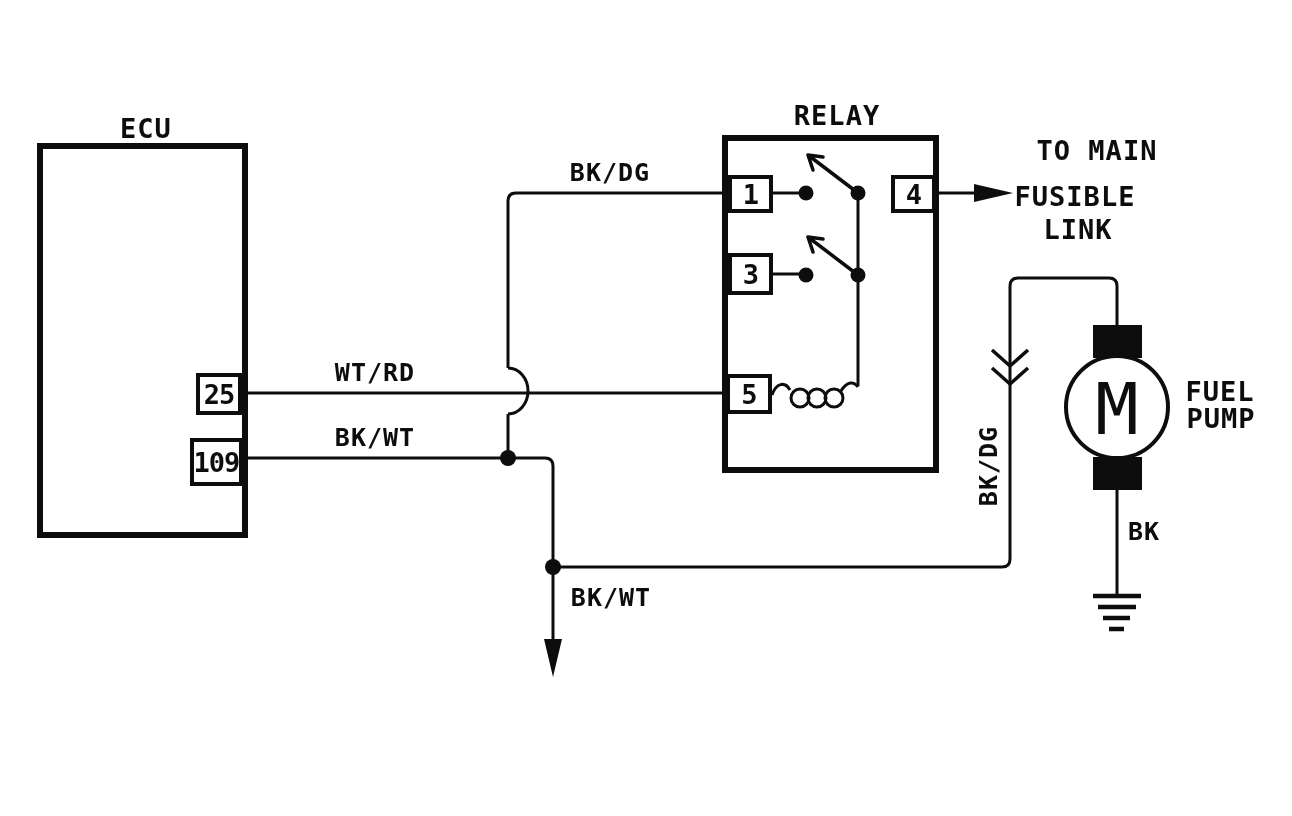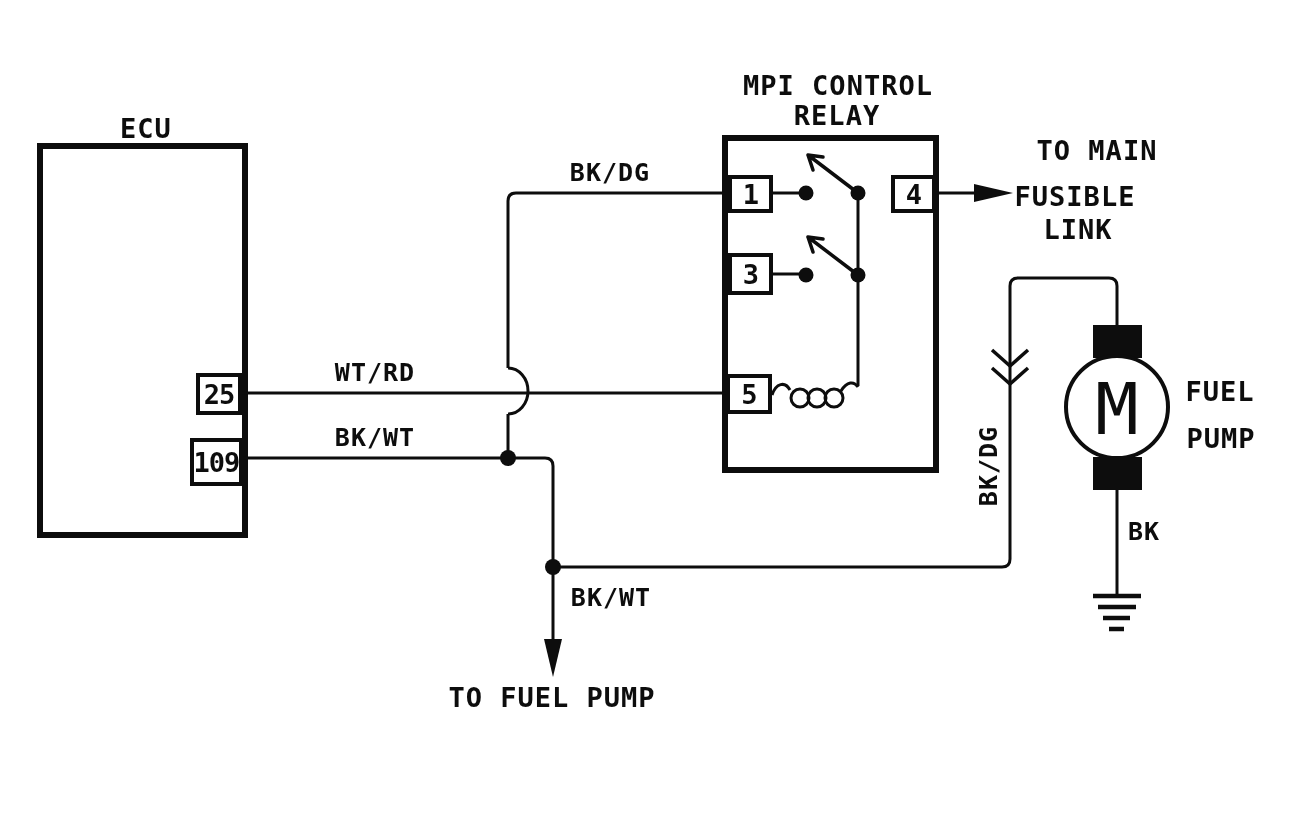--- a/index.html
+++ b/index.html
@@ -111,32 +111,30 @@
     <span>3</span>
   </div>
   <div class="pinbox" style="left:891px; top:175px; width:45px; height:38px;">
     <span>4</span>
   </div>
   <div class="pinbox" style="left:726px; top:374px; width:46px; height:40px;">
     <span>5</span>
   </div>
 
   <div class="label" style="left:146px; top:128px;">ECU</div>
-  <div class="label" style="left:838px; top:85px;">MPI CONTROL</div>
   <div class="label" style="left:837px; top:115px;">RELAY</div>
 
   <div class="label small" style="left:610px; top:172px;">BK/DG</div>
   <div class="label small" style="left:375px; top:372px;">WT/RD</div>
   <div class="label small" style="left:375px; top:437px;">BK/WT</div>
   <div class="label small" style="left:611px; top:597px;">BK/WT</div>
   <div class="label small rot" style="left:988px; top:466px;">BK/DG</div>
   <div class="label small" style="left:1144px; top:531px;">BK</div>
 
   <div class="label" style="left:1077px; top:150px;margin-left:20px;">TO MAIN</div>
   <div class="label" style="left:1075px; top:196px;">FUSIBLE</div>
   <div class="label" style="left:1078px; top:229px;">LINK</div>
-  <div class="label" style="left:552px; top:697px;">TO FUEL PUMP</div>
 
   <div class="label" style="left:1220px; top:391px;">FUEL</div>
-  <div class="label" style="left:1221px; top:438px;">PUMP</div>
+  <div class="label" style="left:1221px; top:418px;">PUMP</div>
   <div class="motor-letter" style="left:1117px; top:409px;">M</div>
 
 </div>
 
 </body></html>

